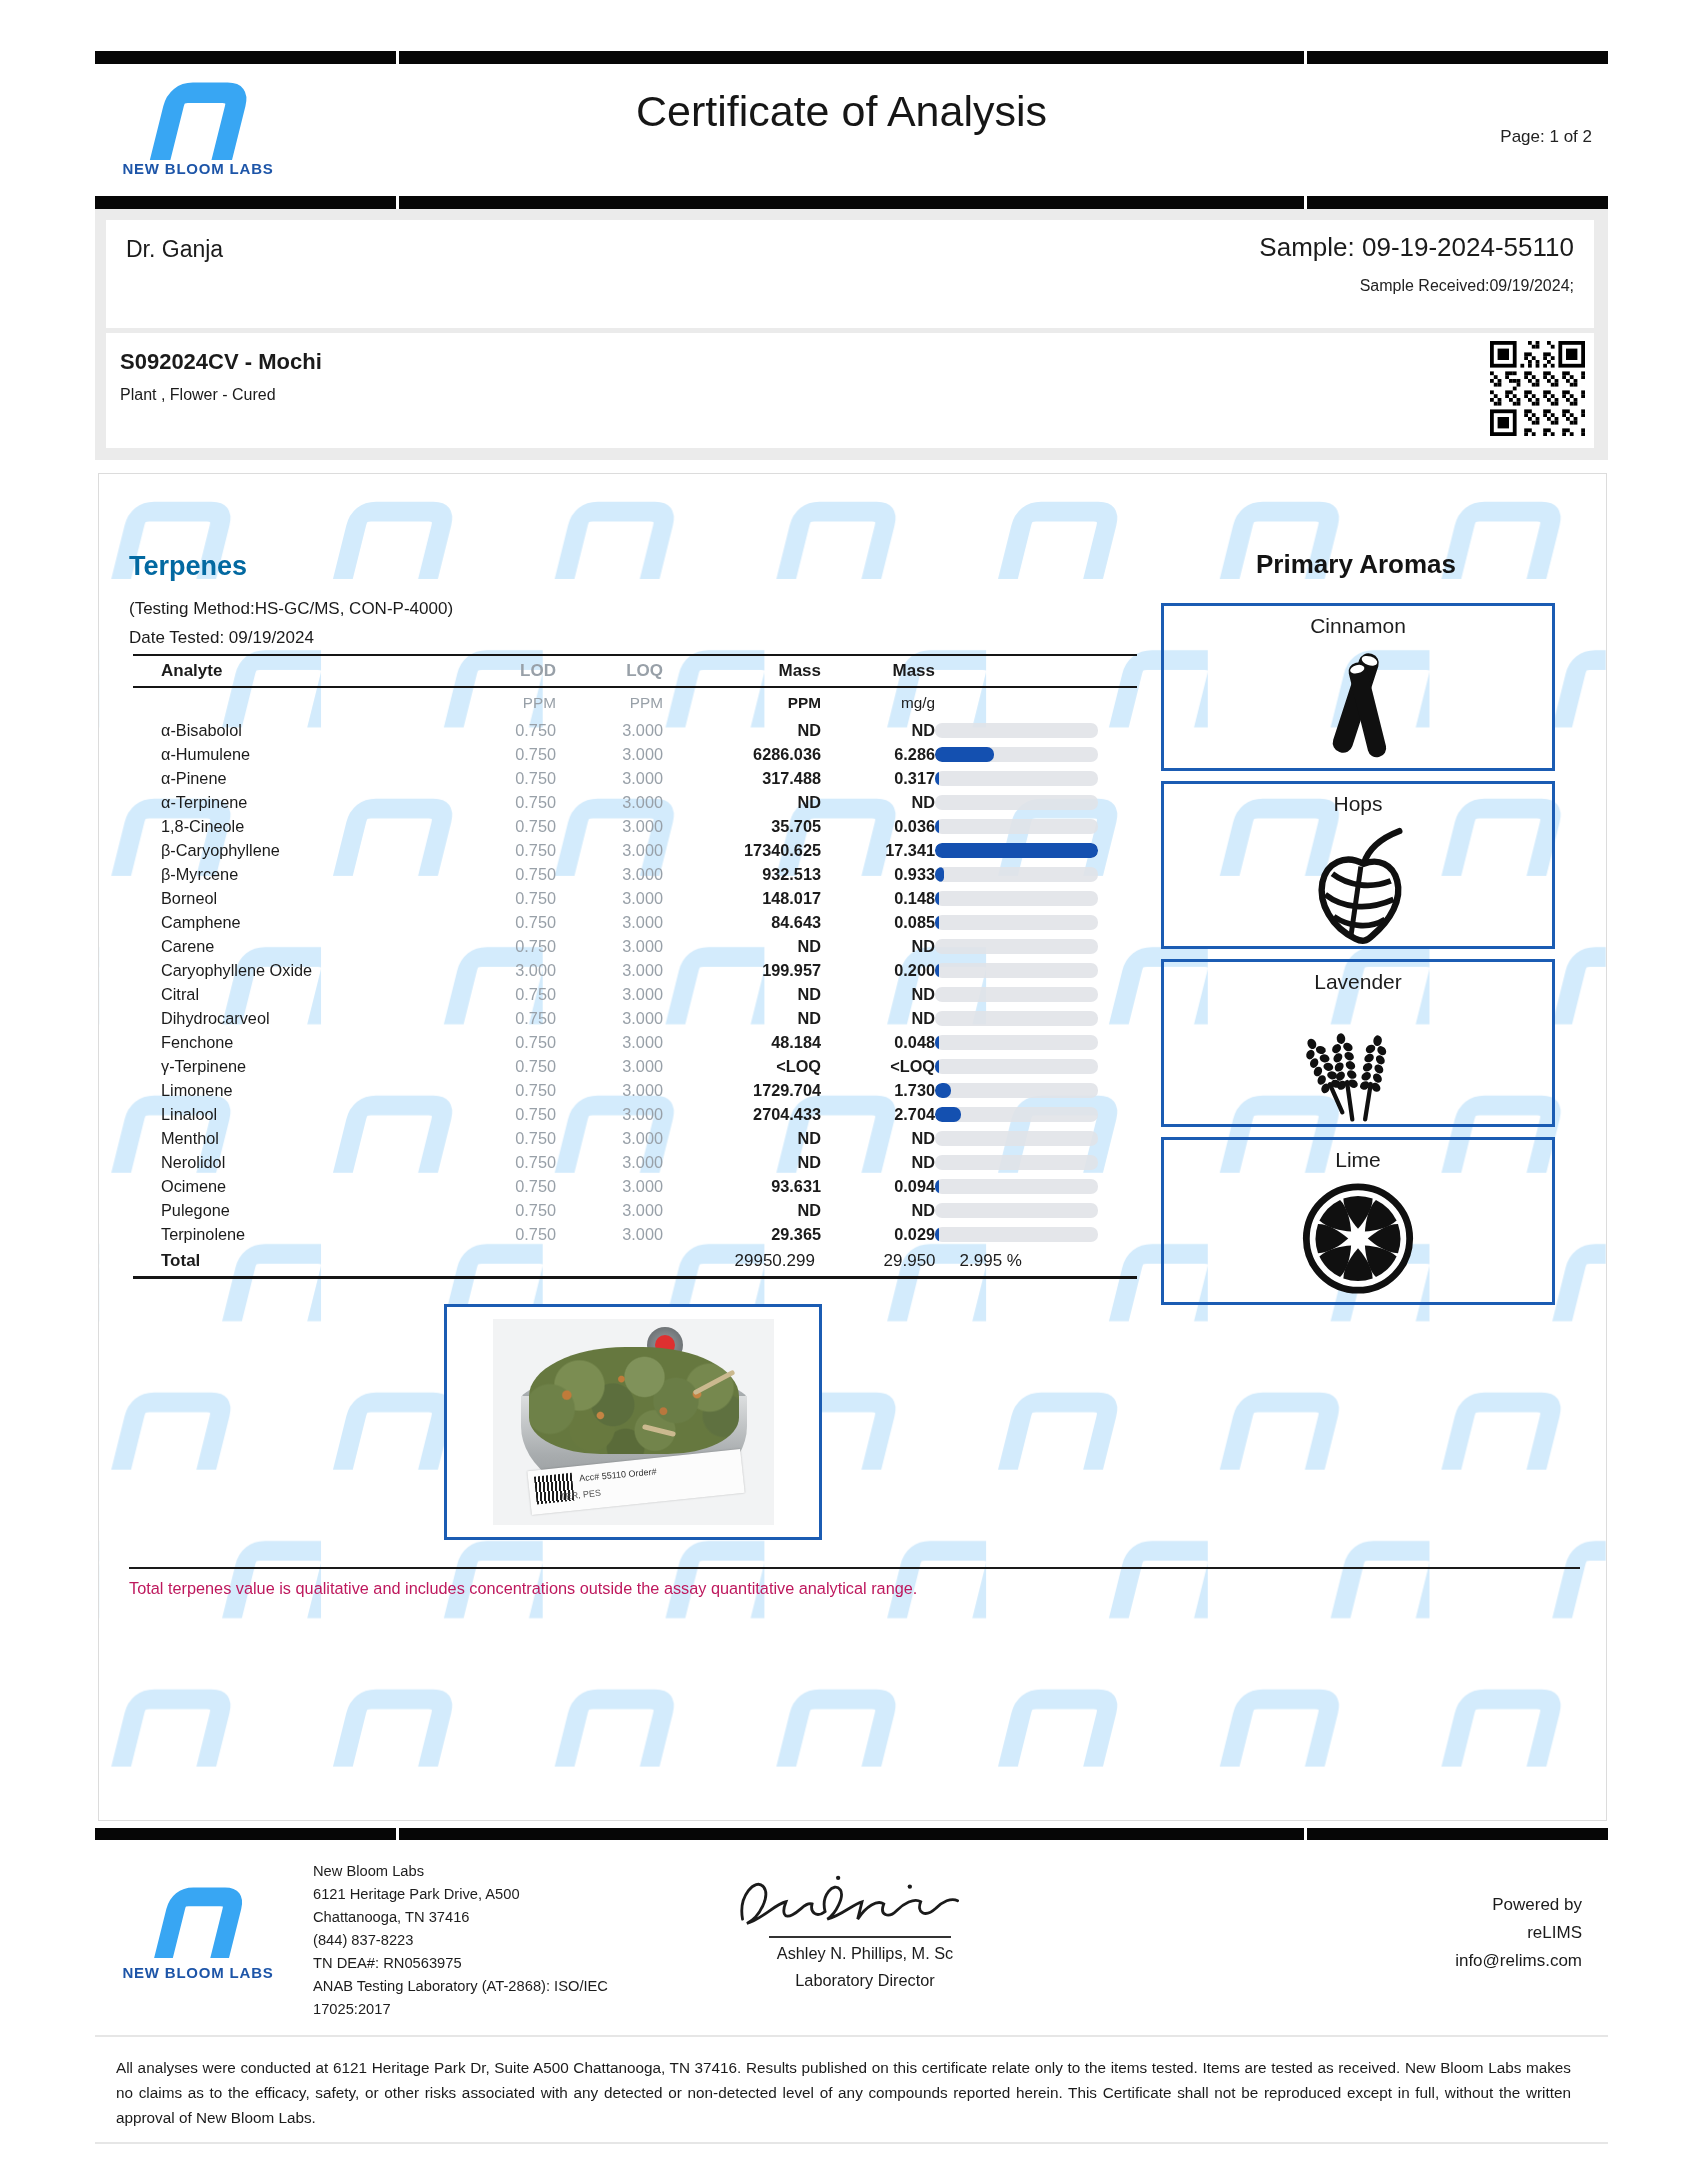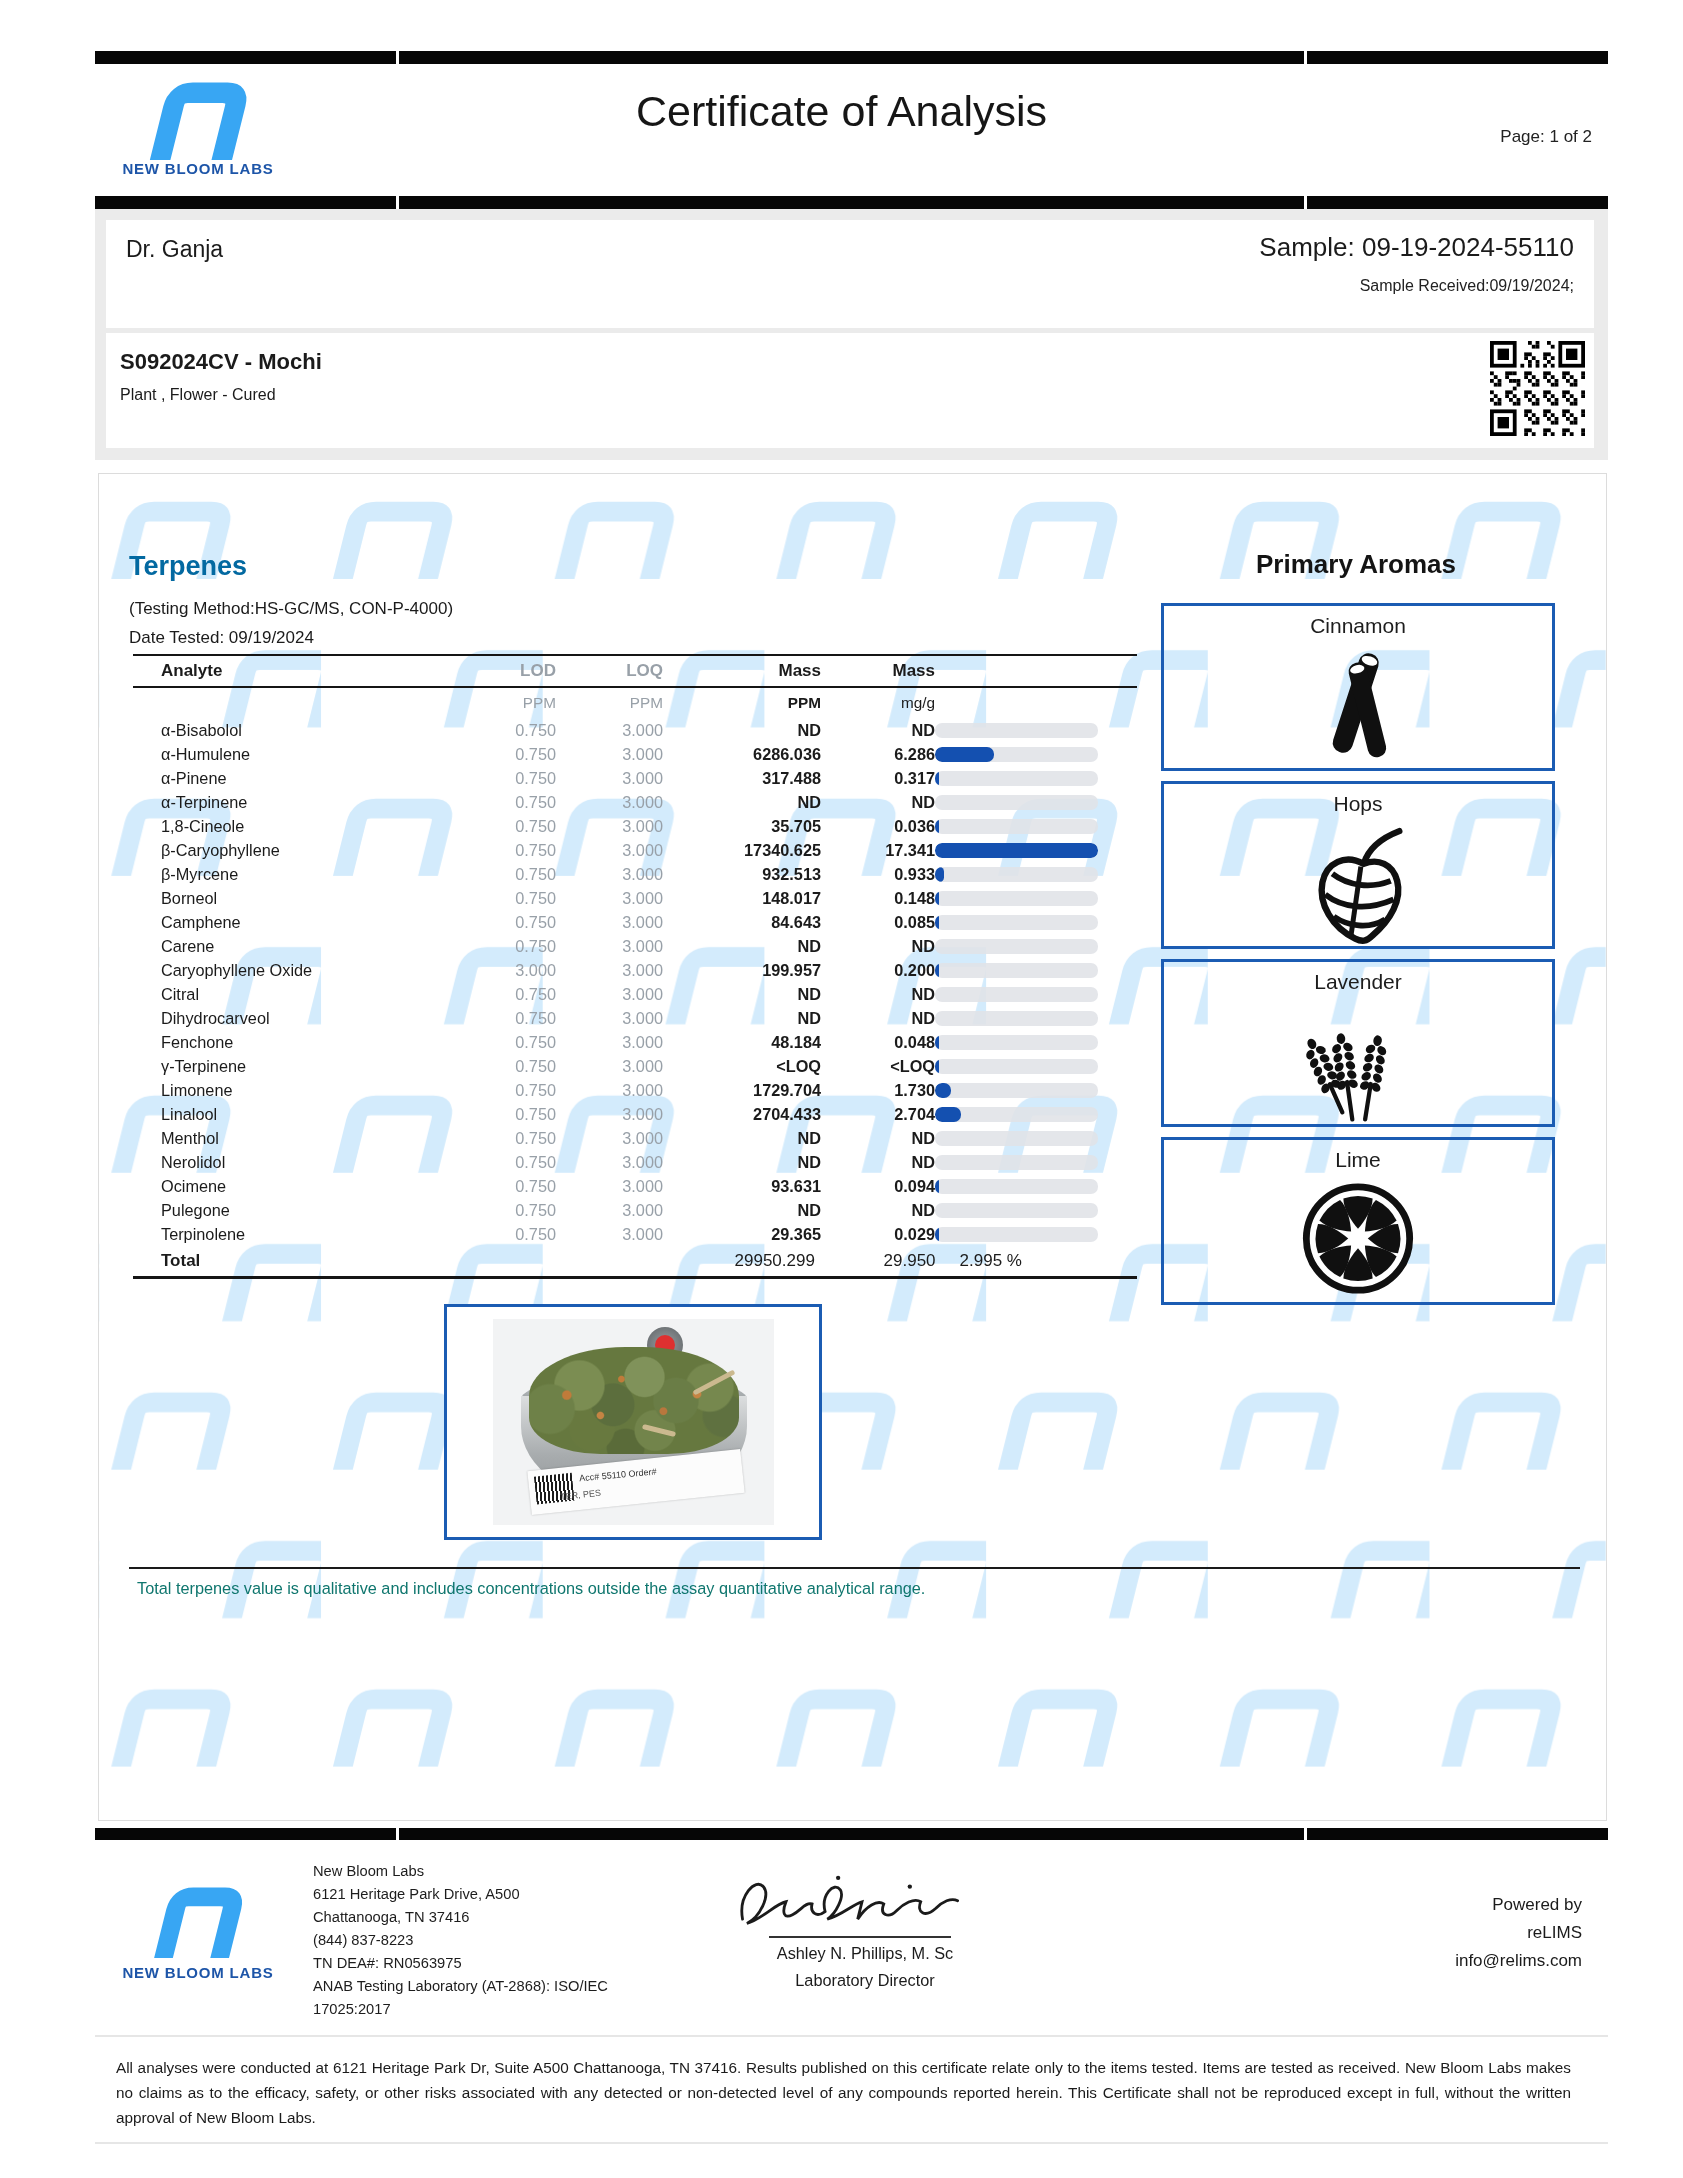--- a/index.html
+++ b/index.html
@@ -70,21 +70,21 @@
      radial-gradient(circle at 34% 64%, #c58443 0 2%, rgba(0,0,0,0) 2.8%);}
   .stem{position:absolute;width:46px;height:5px;background:#cbb98f;border-radius:3px;}
   .pin-outer{position:absolute;left:154px;top:8px;width:36px;height:36px;border-radius:50%;background:radial-gradient(#9aa0a3,#5d6164);}
   .pin-inner{position:absolute;left:162px;top:16px;width:20px;height:20px;border-radius:50%;background:#de3030;}
   .photo-label{position:absolute;left:36px;top:141px;width:214px;height:44px;background:#fcfcfc;transform:rotate(-6deg);box-shadow:0 0 2px rgba(0,0,0,0.25);}
   .barcode{position:absolute;left:6px;top:6px;width:38px;height:28px;background:repeating-linear-gradient(90deg,#1c1c1c 0 2px,#fff 2px 4px);}
   .label-text{position:absolute;left:51px;top:8px;font-size:9px;color:#333;transform:rotate(1deg);}
   .label-text2{position:absolute;left:30px;top:24px;font-size:9px;color:#555;}
   
   .note-rule{left:30px;top:1093px;width:1451px;height:2px;background:#1a1a1a;}
-  .note-text{left:30px;top:1105px;font-size:16.3px;color:#0f766e;margin-left:8px;}
+  .note-text{left:30px;top:1105px;font-size:16.3px;color:#be185d;}
   
   .aromas-col{left:1062px;top:0;width:390px;height:100%;}
   .aromas-title{position:absolute;left:0;top:75px;width:390px;text-align:center;font-size:26px;font-weight:bold;color:#141414;}
   .aroma-box{position:absolute;left:0;width:394px;height:168px;border:3px solid #1b5cb3;box-sizing:border-box;}
   .aroma-label{position:absolute;left:0;top:8px;width:100%;text-align:center;font-size:21px;color:#1d1d1d;}
   .aroma-icon{position:absolute;left:50%;top:40px;transform:translateX(-50%);}
   
   .lab-info{font-size:14.7px;line-height:23px;color:#1d1d1d;}
   .sig-underline{background:#333;height:2px;}
   .sig-name,.sig-title{font-size:16.3px;color:#1b1b1b;text-align:center;}

